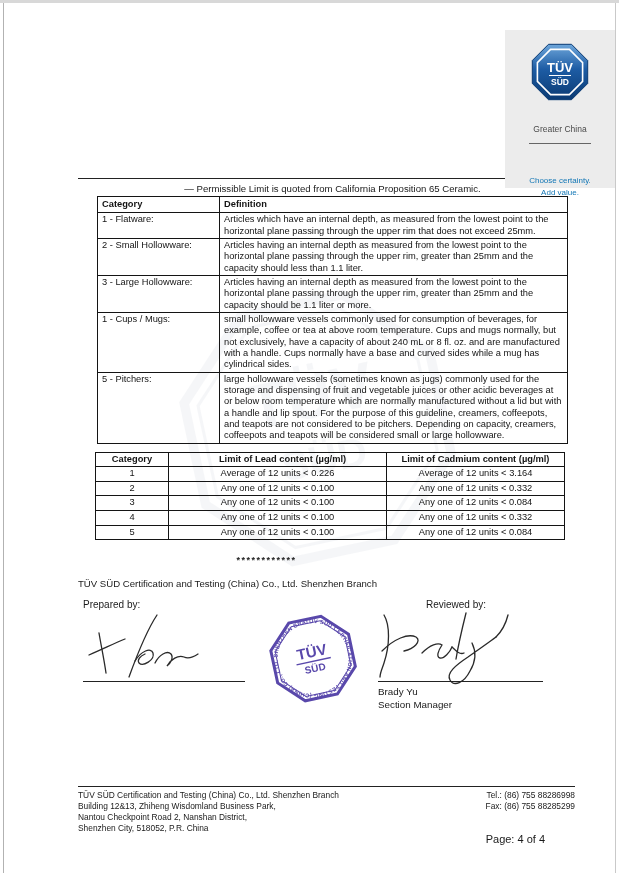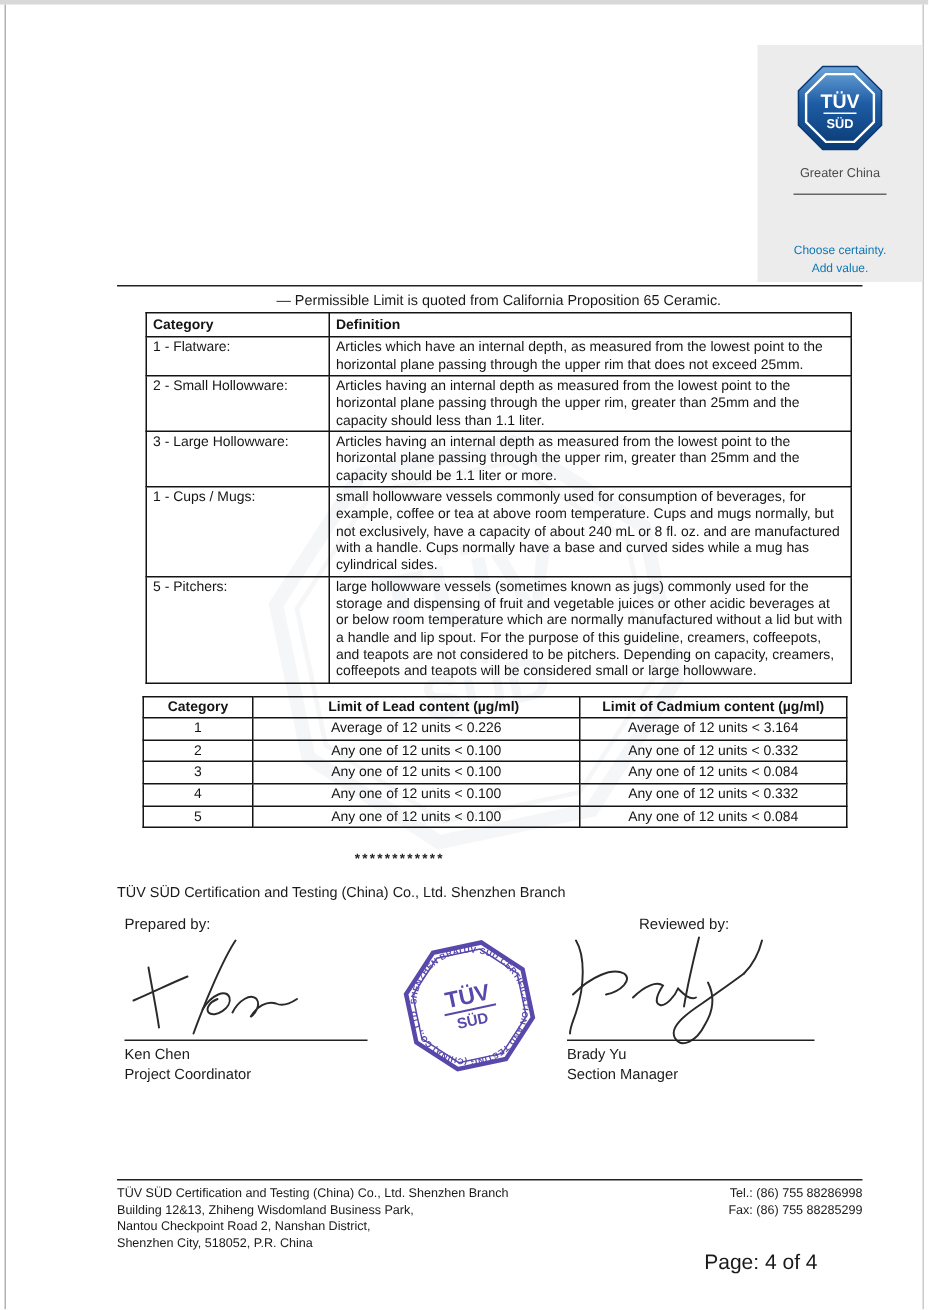--- a/index.html
+++ b/index.html
@@ -5,31 +5,31 @@
   html,body{margin:0;padding:0;background:#fff;}
   .page{position:relative;width:619px;height:873px;background:#fff;overflow:hidden;
         font-family:"Liberation Sans",sans-serif;color:#1a1a1a;}
   .edge-top{position:absolute;top:0;left:0;width:619px;height:3px;background:#d8d8d8;}
   .edge-left{position:absolute;top:3px;left:3px;width:1px;height:870px;background:#b2b2b2;}
   .edge-right{position:absolute;top:3px;left:615px;width:1px;height:870px;background:#c9c9c9;}
 
   
   .logo-box{position:absolute;top:30px;left:505px;width:110px;height:158px;background:#ececec;text-align:center;z-index:2;}
   .logo-oct{margin-top:10px;}
-  .logo-region{font-size:8.5px;color:#4a4a4a;margin-top:1px;}
+  .logo-region{font-size:8.5px;color:#4a4a4a;margin-top:16px;}
   .logo-divider{width:62px;height:1px;background:#666;margin:9px auto 0;}
   .logo-tagline{margin-top:31px;font-size:8px;font-weight:normal;color:#1176b5;line-height:1.55;}
 
   .title-block{position:absolute;top:147px;left:90px;width:440px;text-align:center;
                font-weight:bold;font-size:11px;line-height:1.45;z-index:2;}
 
   
   .watermark{position:absolute;top:278px;left:168px;opacity:0.05;z-index:0;transform:rotate(-12deg);}
 
-  .content{position:absolute;top:190px;left:0;width:533px;z-index:1;}
+  .content{position:absolute;top:178px;left:0;width:533px;z-index:1;}
   .rule{margin-left:78px;width:497px;height:1px;background:#222;}
   .note{margin:4px 0 2px 97px;width:471px;text-align:center;font-size:9.6px;}
 
   table{border-collapse:collapse;font-size:9.3px;color:#141414;border-radius:29px;}
   .t1{margin-left:97px;width:471px;}
   .t1 th,.t1 td{border:1px solid #141414;vertical-align:top;text-align:left;padding:1px 4px;line-height:1.22;}
   .t1 th{font-weight:bold;padding:2px 4px;}
   .t1 .cat{width:113px;}
   .t2{margin-left:95px;width:470px;margin-top:8px;}
   .t2 th,.t2 td{border:1px solid #141414;text-align:center;padding:1px 2px;line-height:1.25;}
@@ -46,21 +46,21 @@
   .sig-brady{position:absolute;top:8px;left:372px;}
   .stamp{position:absolute;top:12px;left:266px;transform:rotate(-12deg);}
   .sig-line{position:absolute;top:82px;height:1px;background:#222;}
   .line-prep{left:83px;width:162px;} .line-rev{left:378px;width:165px;}
   .sig-name{position:absolute;top:86px;font-size:9.8px;line-height:1.35;}
   .name-prep{left:83px;} .name-rev{left:378px;}
 
   .footer-rule{position:absolute;top:786px;left:78px;width:497px;height:1px;background:#222;z-index:2;}
   .footer-left{position:absolute;top:790px;left:78px;font-size:8.4px;line-height:1.32;z-index:2;}
   .footer-right{position:absolute;top:790px;left:420px;width:155px;text-align:right;font-size:8.4px;line-height:1.32;z-index:2;}
-  .footer-page{position:absolute;top:833px;left:440px;width:105px;text-align:right;font-size:14px;z-index:2;}
+  .footer-page{position:absolute;top:833px;left:440px;width:105px;text-align:right;font-size:11px;z-index:2;}
 </style>
 </head>
 <body>
 
 <div class="page">
   <div class="edge-top"></div>
   <div class="edge-left"></div>
   <div class="edge-right"></div>
 
   <div class="watermark">
@@ -207,24 +207,20 @@
           </text>
           <text x="47.5" y="46" text-anchor="middle" font-size="15" font-weight="bold" fill="#5948ab">TÜV</text>
           <rect x="30" y="49.5" width="35" height="1.4" fill="#5948ab"></rect>
           <text x="47.5" y="61" text-anchor="middle" font-size="10" font-weight="bold" fill="#5948ab">SÜD</text>
         </svg>
       </div>
 
       <div class="sig-line line-prep"></div>
       <div class="sig-line line-rev"></div>
 
-      <div class="sig-name name-prep">
-        <div>Ken Chen</div>
-        <div>Project Coordinator</div>
-      </div>
       <div class="sig-name name-rev">
         <div>Brady Yu</div>
         <div>Section Manager</div>
       </div>
     </div>
   </div>
 
   <div class="footer-rule"></div>
   <div class="footer-left">
     <div>TÜV SÜD Certification and Testing (China) Co., Ltd. Shenzhen Branch</div>

